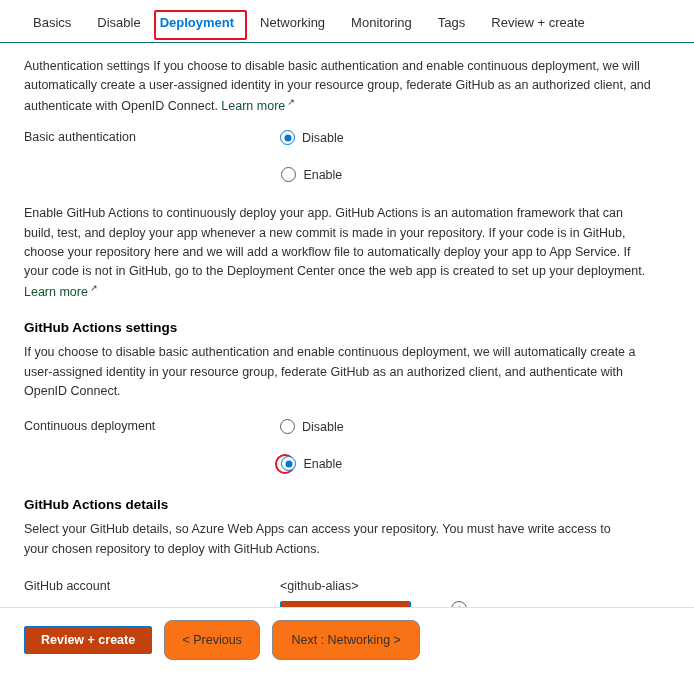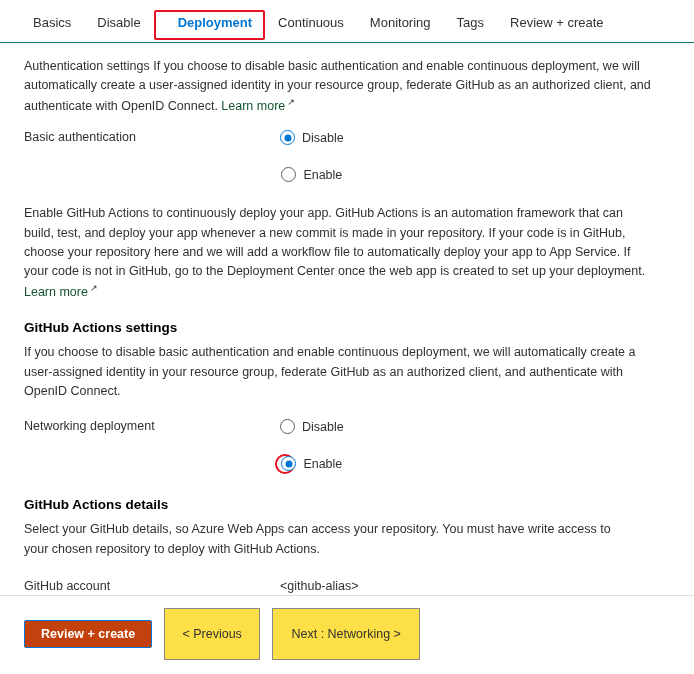--- a/index.html
+++ b/index.html
@@ -35,21 +35,21 @@
     white-space: nowrap;
     position: relative;
   }
   .tab.active {
     font-weight: bold;
     color: #0078d4;
   }
   .tab.highlight {
     border: 2px solid #e81123;
     border-radius: 2px;
-    padding: 3px 11px 8px 22px;
+    padding: 3px 11px 8px 4px;
   }
 
   
   .content {
     padding: 14px 20px 0 24px;
   }
   .para {
     font-size: 12.5px;
     line-height: 1.55;
     color: #323130;
@@ -148,28 +148,28 @@
     color: #ffffff;
     border: 1px solid #0078d4;
     font-size: 12.5px;
     font-weight: bold;
     font-family: "Liberation Sans", sans-serif;
     padding: 6px 16px;
     cursor: pointer;
     border-radius: 2px;
   }
   .btn-secondary {
-    background: #fde047;
+    background: #f97316;
     color: #323130;
     border: 1px solid #8a8886;
     font-size: 12.5px;
     font-family: "Liberation Sans", sans-serif;
-    padding: 18px 16px;
-    cursor: pointer;
-    border-radius: 0;
+    padding: 12px 16px;
+    cursor: pointer;
+    border-radius: 8px;
     min-width: 96px;
   }
 
   
   .info-icon {
     width: 14px;
     height: 14px;
     border: 1px solid #605e5c;
     border-radius: 50%;
     display: inline-flex;
@@ -233,21 +233,21 @@
     background: #ffffff;
   }
 </style>
 </head>
 <body>
 
 <div class="tabs">
   <div class="tab"><span>Basics</span></div>
   <div class="tab"><span>Disable</span></div>
   <div class="tab active highlight"><span>Deployment</span></div>
-  <div class="tab"><span>Continuous</span></div>
+  <div class="tab"><span>Networking</span></div>
   <div class="tab"><span>Monitoring</span></div>
   <div class="tab"><span>Tags</span></div>
   <div class="tab"><span>Review + create</span></div>
 </div>
 
 <div class="content">
 
   <p class="para"><b>Authentication settings</b><span> If you choose to disable basic authentication and enable continuous deployment, we will automatically create a user-assigned identity in your resource group, federate GitHub as an authorized client, and authenticate with OpenID Connect. </span><a class="link">Learn more</a><span class="ext">↗</span></p>
 
   <div class="row">
@@ -263,21 +263,21 @@
       </div>
     </div>
   </div>
 
   <p class="para" style="margin-top:22px;"><b>Enable GitHub Actions to continuously deploy your app.</b><span> GitHub Actions is an automation framework that can build, test, and deploy your app whenever a new commit is made in your repository. If your code is in GitHub, choose your repository here and we will add a workflow file to automatically deploy your app to App Service. If your code is not in GitHub, go to the Deployment Center once the web app is created to set up your deployment. </span><a class="link">Learn more</a><span class="ext">↗</span></p>
 
   <div class="section-title">GitHub Actions settings</div>
   <p class="para" style="max-width:612px;">If you choose to disable basic authentication and enable continuous deployment, we will automatically create a user-assigned identity in your resource group, federate GitHub as an authorized client, and authenticate with OpenID Connect.</p>
 
   <div class="row" style="margin-top:18px;">
-    <div class="row-label">Networking deployment</div>
+    <div class="row-label">Continuous deployment</div>
     <div class="radio-group">
       <div class="radio-opt">
         <span class="radio"></span>
         <span class="radio-label">Disable</span>
       </div>
       <div class="radio-opt ring">
         <span class="radio checked"></span>
         <span class="radio-label">Enable</span>
       </div>
     </div>

